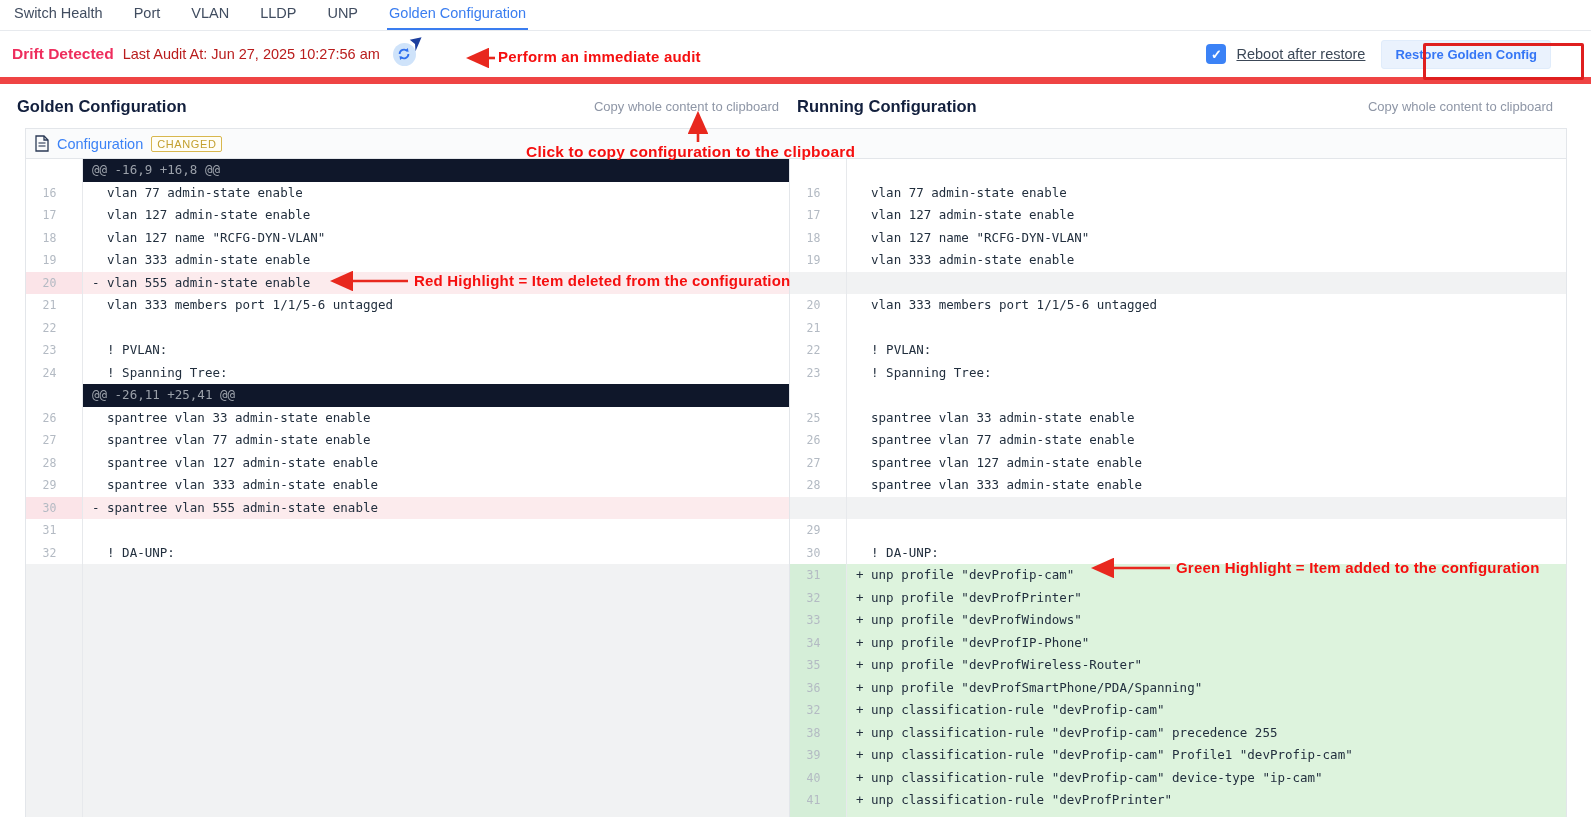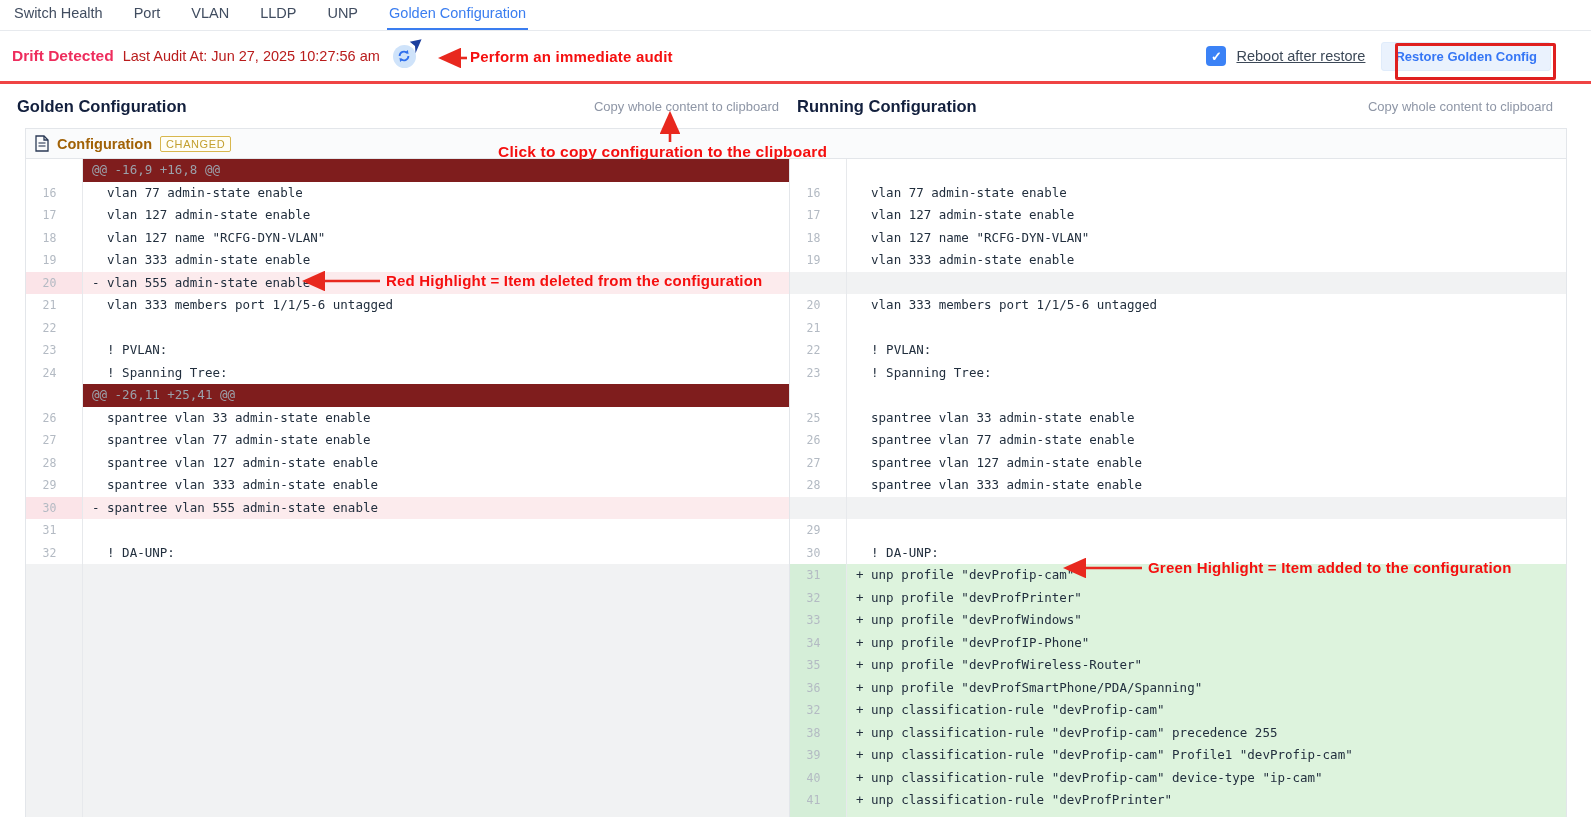--- a/index.html
+++ b/index.html
@@ -7,21 +7,21 @@
     font-family:"Liberation Sans", sans-serif; position:relative; }
 
   
   .tabs-bar { height:31px; border-bottom:1px solid #e7eaee; display:flex;
     align-items:flex-end; padding-left:12px; gap:27px; }
   .tab { font-size:14.5px; color:#414d60; padding:5px 2px 7px 2px;
     border-bottom:2px solid transparent; cursor:pointer; white-space:nowrap; }
   .tab.active { color:#3a7df0; border-bottom-color:#3a7df0; }
 
   
-  .drift-bar { height:53px; border-bottom:3px solid #ef4444; display:flex;
+  .drift-bar { height:53px; border-bottom:7px solid #ef4444; display:flex;
     align-items:center; justify-content:space-between; padding:0 40px 0 12px; }
   .drift-left { display:flex; align-items:center; gap:9px; }
   .drift-status { color:#ee2d5d; font-weight:700; font-size:15.5px; }
   .last-audit { color:#b91c1c; font-size:14.5px; }
   .audit-icon { width:23px; height:23px; border-radius:50%; background:#cfe3fa;
     display:inline-flex; align-items:center; justify-content:center; margin-left:4px;
     position:relative; cursor:pointer; }
   .audit-cursor { position:absolute; top:-7px; right:-6px; }
   .drift-right { display:flex; align-items:center; gap:10px; }
   .checkbox { width:20px; height:20px; border-radius:4px; background:#3b82f6;
@@ -37,45 +37,45 @@
   .col-head { display:flex; align-items:center; justify-content:space-between; }
   .col-head.left  { width:790px; padding:0 11px 0 17px; }
   .col-head.right { width:801px; padding:0 38px 0 7px; }
   .col-title { font-size:16.5px; font-weight:700; color:#121f3d; }
   .copy-link { font-size:13px; color:#8e96a6; cursor:pointer; }
 
   
   .diff-card { margin:0 24px 0 25px; width:1542px; border:1px solid #e3e6ea; }
   .card-header { height:30px; background:#fafbfc; border-bottom:1px solid #e3e6ea;
     display:flex; align-items:center; padding-left:9px; gap:8px; }
-  .card-title { font-size:14.5px; color:#a16207;font-weight:bold; }
+  .card-title { font-size:14.5px; color:#3b82f6; }
   .badge { font-size:11px; color:#c3a02f; border:1px solid #d8b74e; background:#fffef6;
     border-radius:2px; padding:1px 5px; letter-spacing:0.6px; }
   .diff-body { display:flex; }
   .panel { }
   .panel.left { width:764px; border-right:1px solid #e3e6ea; }
   .panel.right { width:776px; }
 
   .diff-row { display:flex; height:22.5px; }
   .gutter { width:57px; border-right:1px solid #e7e9ec; text-align:center;
     padding-right:9px; color:#b3bac3; flex:none;
     font-family:"DejaVu Sans Mono","Liberation Mono",monospace;
     font-size:11.5px; line-height:22.5px; }
   .code { flex:1; padding-left:9px; white-space:pre; overflow:hidden;
     font-family:"DejaVu Sans Mono","Liberation Mono",monospace;
     font-size:12.5px; color:#222f3e; line-height:22.5px; }
-  .diff-row.hunk .code { background:#7f1d1d; color:#9ba1aa; }
+  .diff-row.hunk .code { background:#0f172a; color:#9ba1aa; }
   .diff-row.del { background:#fcebed; }
   .diff-row.del .gutter { background:#fbe4e8; }
   .diff-row.add { background:#ddf3dd; }
   .diff-row.add .gutter { background:#d5eed8; }
   .diff-row.ph  { background:#f1f2f3; }
 
   
-  .overlay { position:absolute; inset:0; pointer-events:none; }
+  .overlay { position:absolute; inset:0; pointer-events:none;margin-left:28px; }
   .note { position:absolute; color:#f50f0f; font-weight:700; white-space:nowrap;
     font-size:15px; letter-spacing:0.2px; }
   .restore-rect { position:absolute; left:1395px; top:43px; width:161px; height:37px;
     border:3px solid #df1f1f; border-radius:2px; }
   svg.arrows { position:absolute; inset:0; width:1591px; height:817px; }
 </style>
 </head>
 <body>
 
 <div class="tabs-bar">

